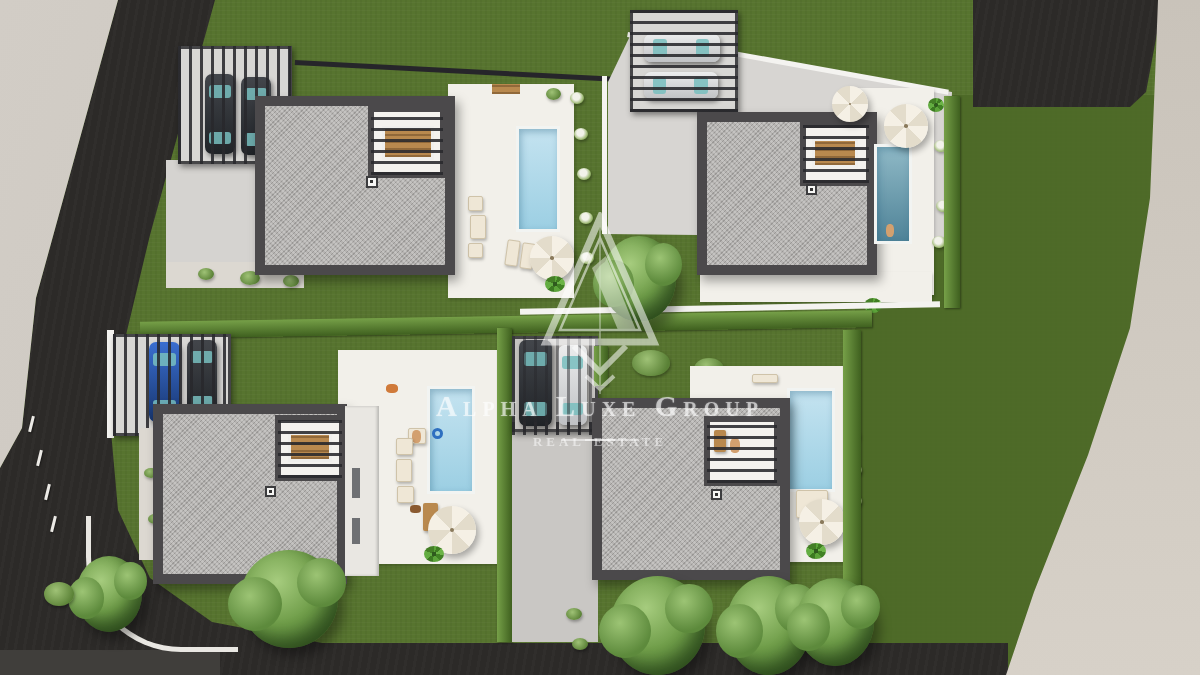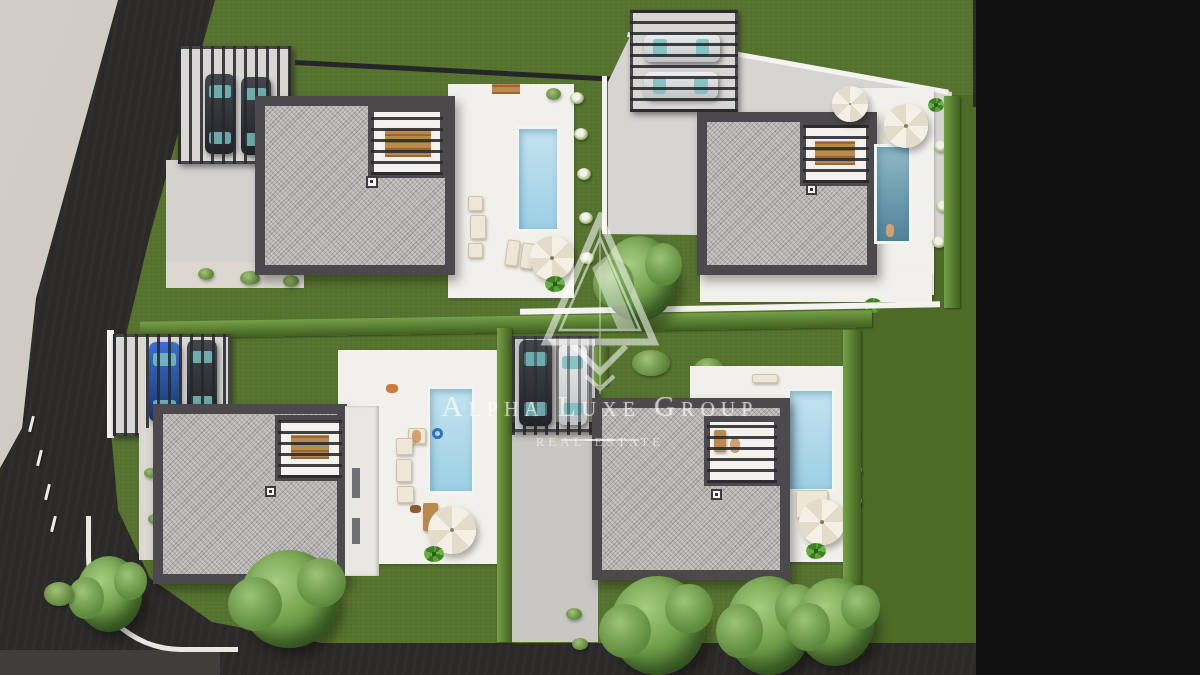--- a/index.html
+++ b/index.html
@@ -1,17 +1,17 @@
 <!DOCTYPE html>
 <html style="--lawn: #57742f; --lawn-dark: #4c6827; --road: #2c2a28; --walk-left: #c3beb7; --walk-right: #d7d1c8; --roof-edge: #4b494b; --gravel: #b6b4b2; --terrace: #f2f0ea; --concrete: #d5d3d0; --pool: #c4e3f0; --pool-deep: #8fb9c6; --hedge: #3f601f; --hedge-hi: #76a048; --wood: #b9894e; --white-wall: #f4f3f0;"><head>
 <meta charset="utf-8">
 <style>
   html,body{margin:0;padding:0;background:#111;}
-  #scene{position:relative;width:976px;height:675px;overflow:hidden;
-    font-family:"Liberation Serif","DejaVu Serif",serif;}
+  #scene{position:relative;width:1200px;height:675px;overflow:hidden;
+    font-family:"Liberation Serif","DejaVu Serif",serif;font-weight:bold;}
   #scene *{position:absolute;box-sizing:border-box;}
 
   
   .lawn-base{inset:0;background:var(--lawn);
     background-image:repeating-linear-gradient(90deg,rgba(0,0,0,.035) 0 2px,transparent 2px 5px),
                      repeating-linear-gradient(0deg,rgba(255,255,255,.025) 0 1px,transparent 1px 4px);}
   .lawn-dark{background:var(--lawn-dark);opacity:.85;}
   .road{background:var(--road);
     background-image:repeating-linear-gradient(100deg,rgba(255,255,255,.02) 0 3px,transparent 3px 9px);}
   .walk-left{background:linear-gradient(110deg,#d2cdc6,var(--walk-left));

